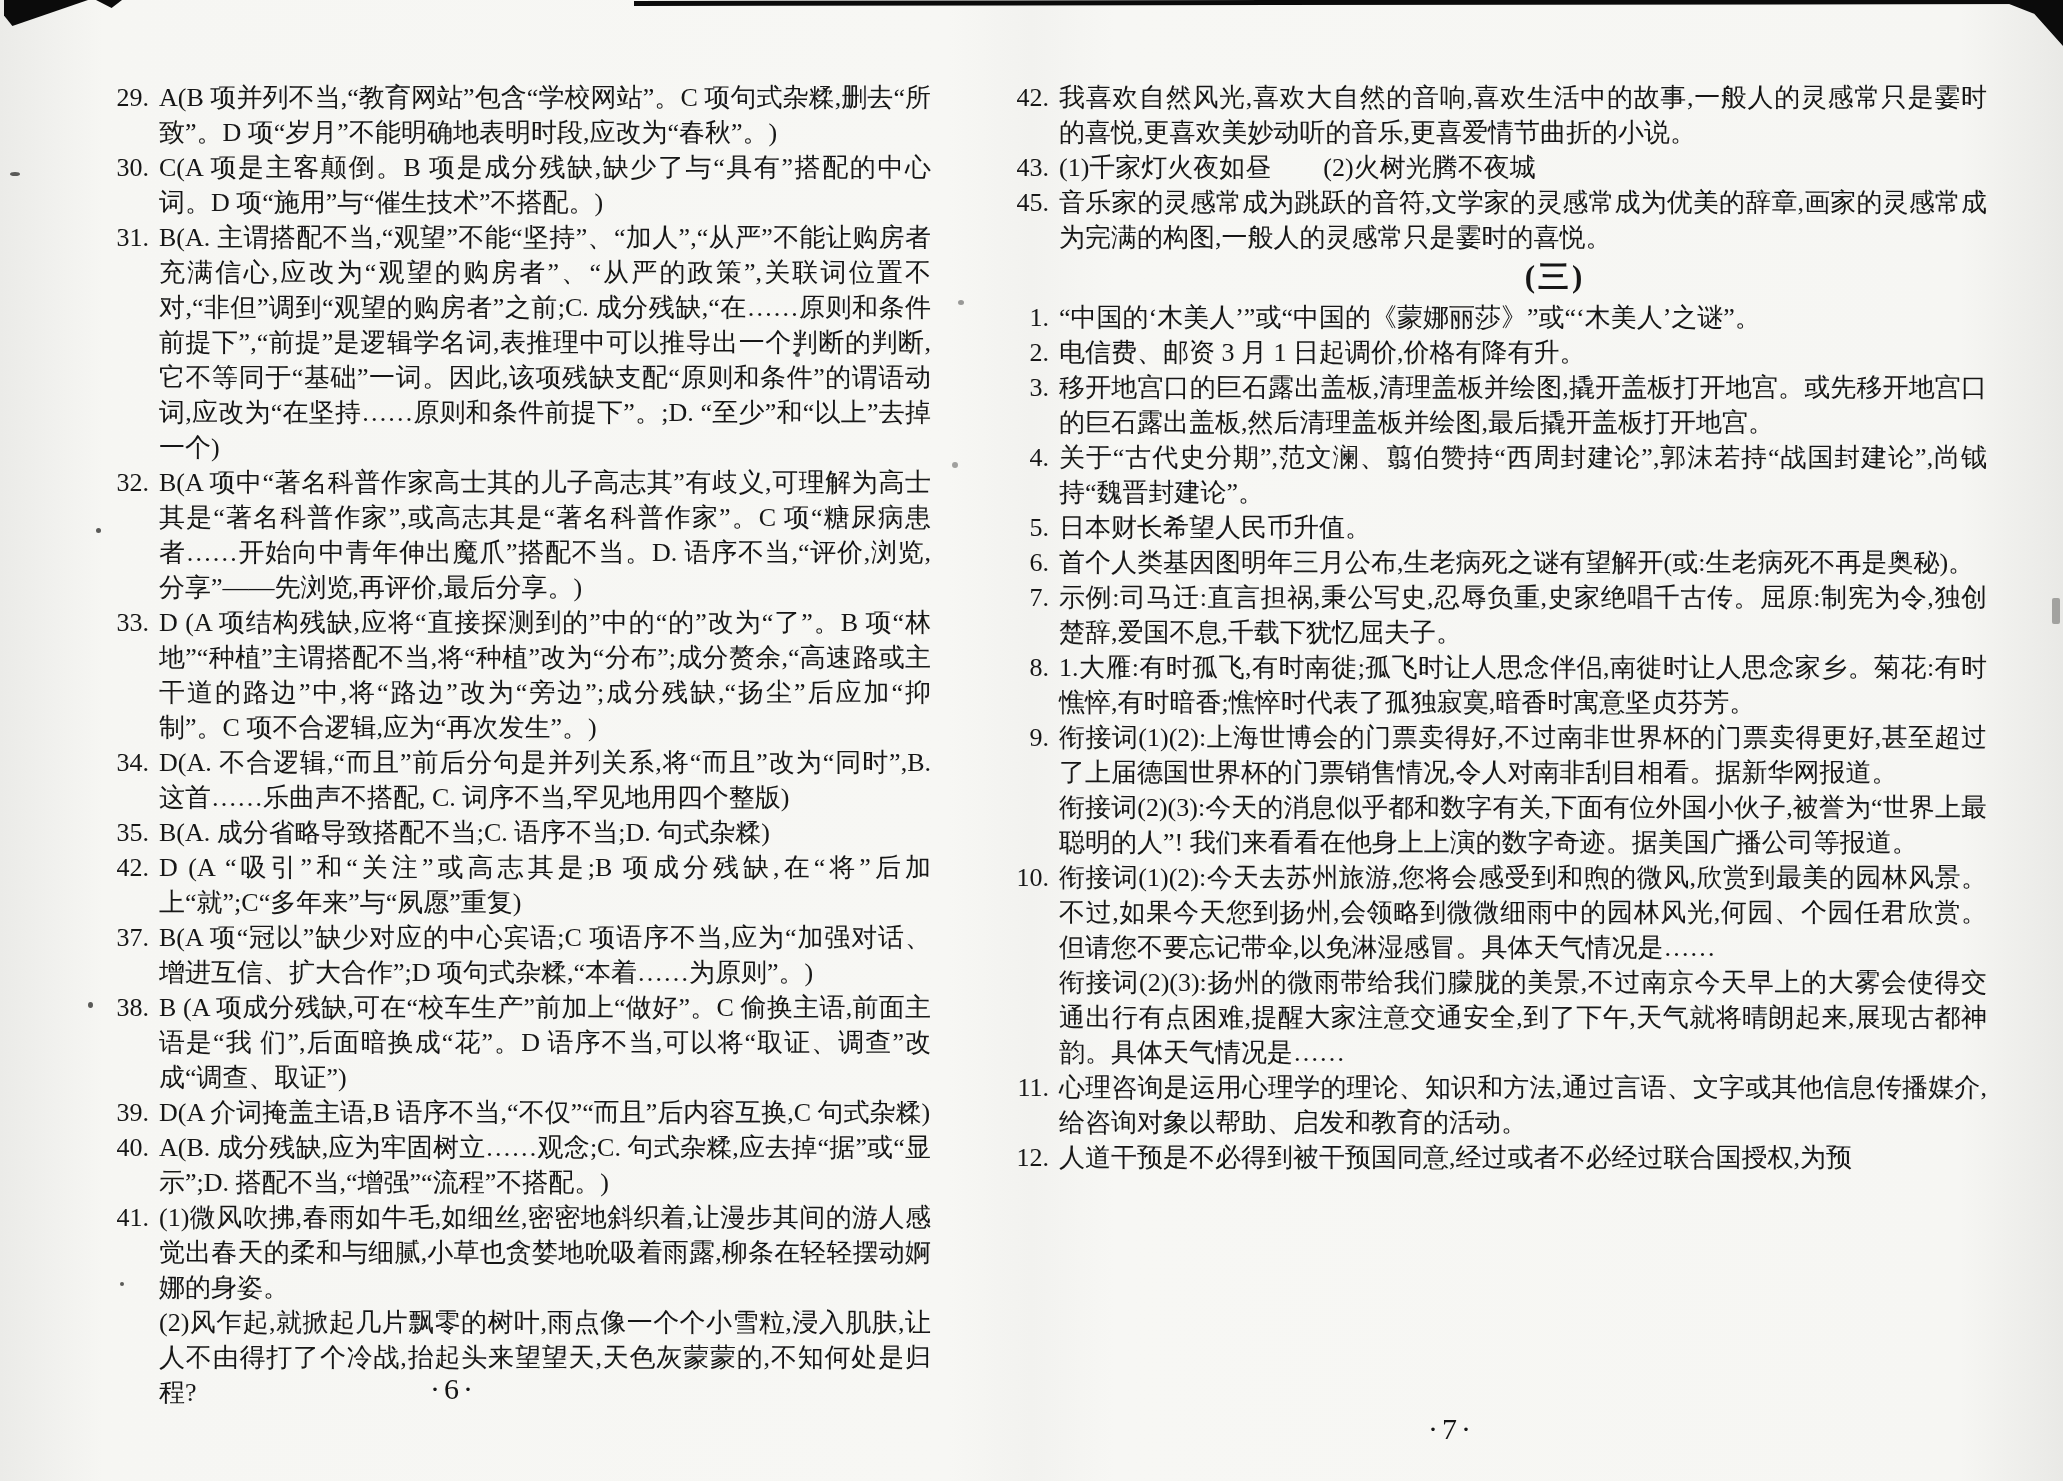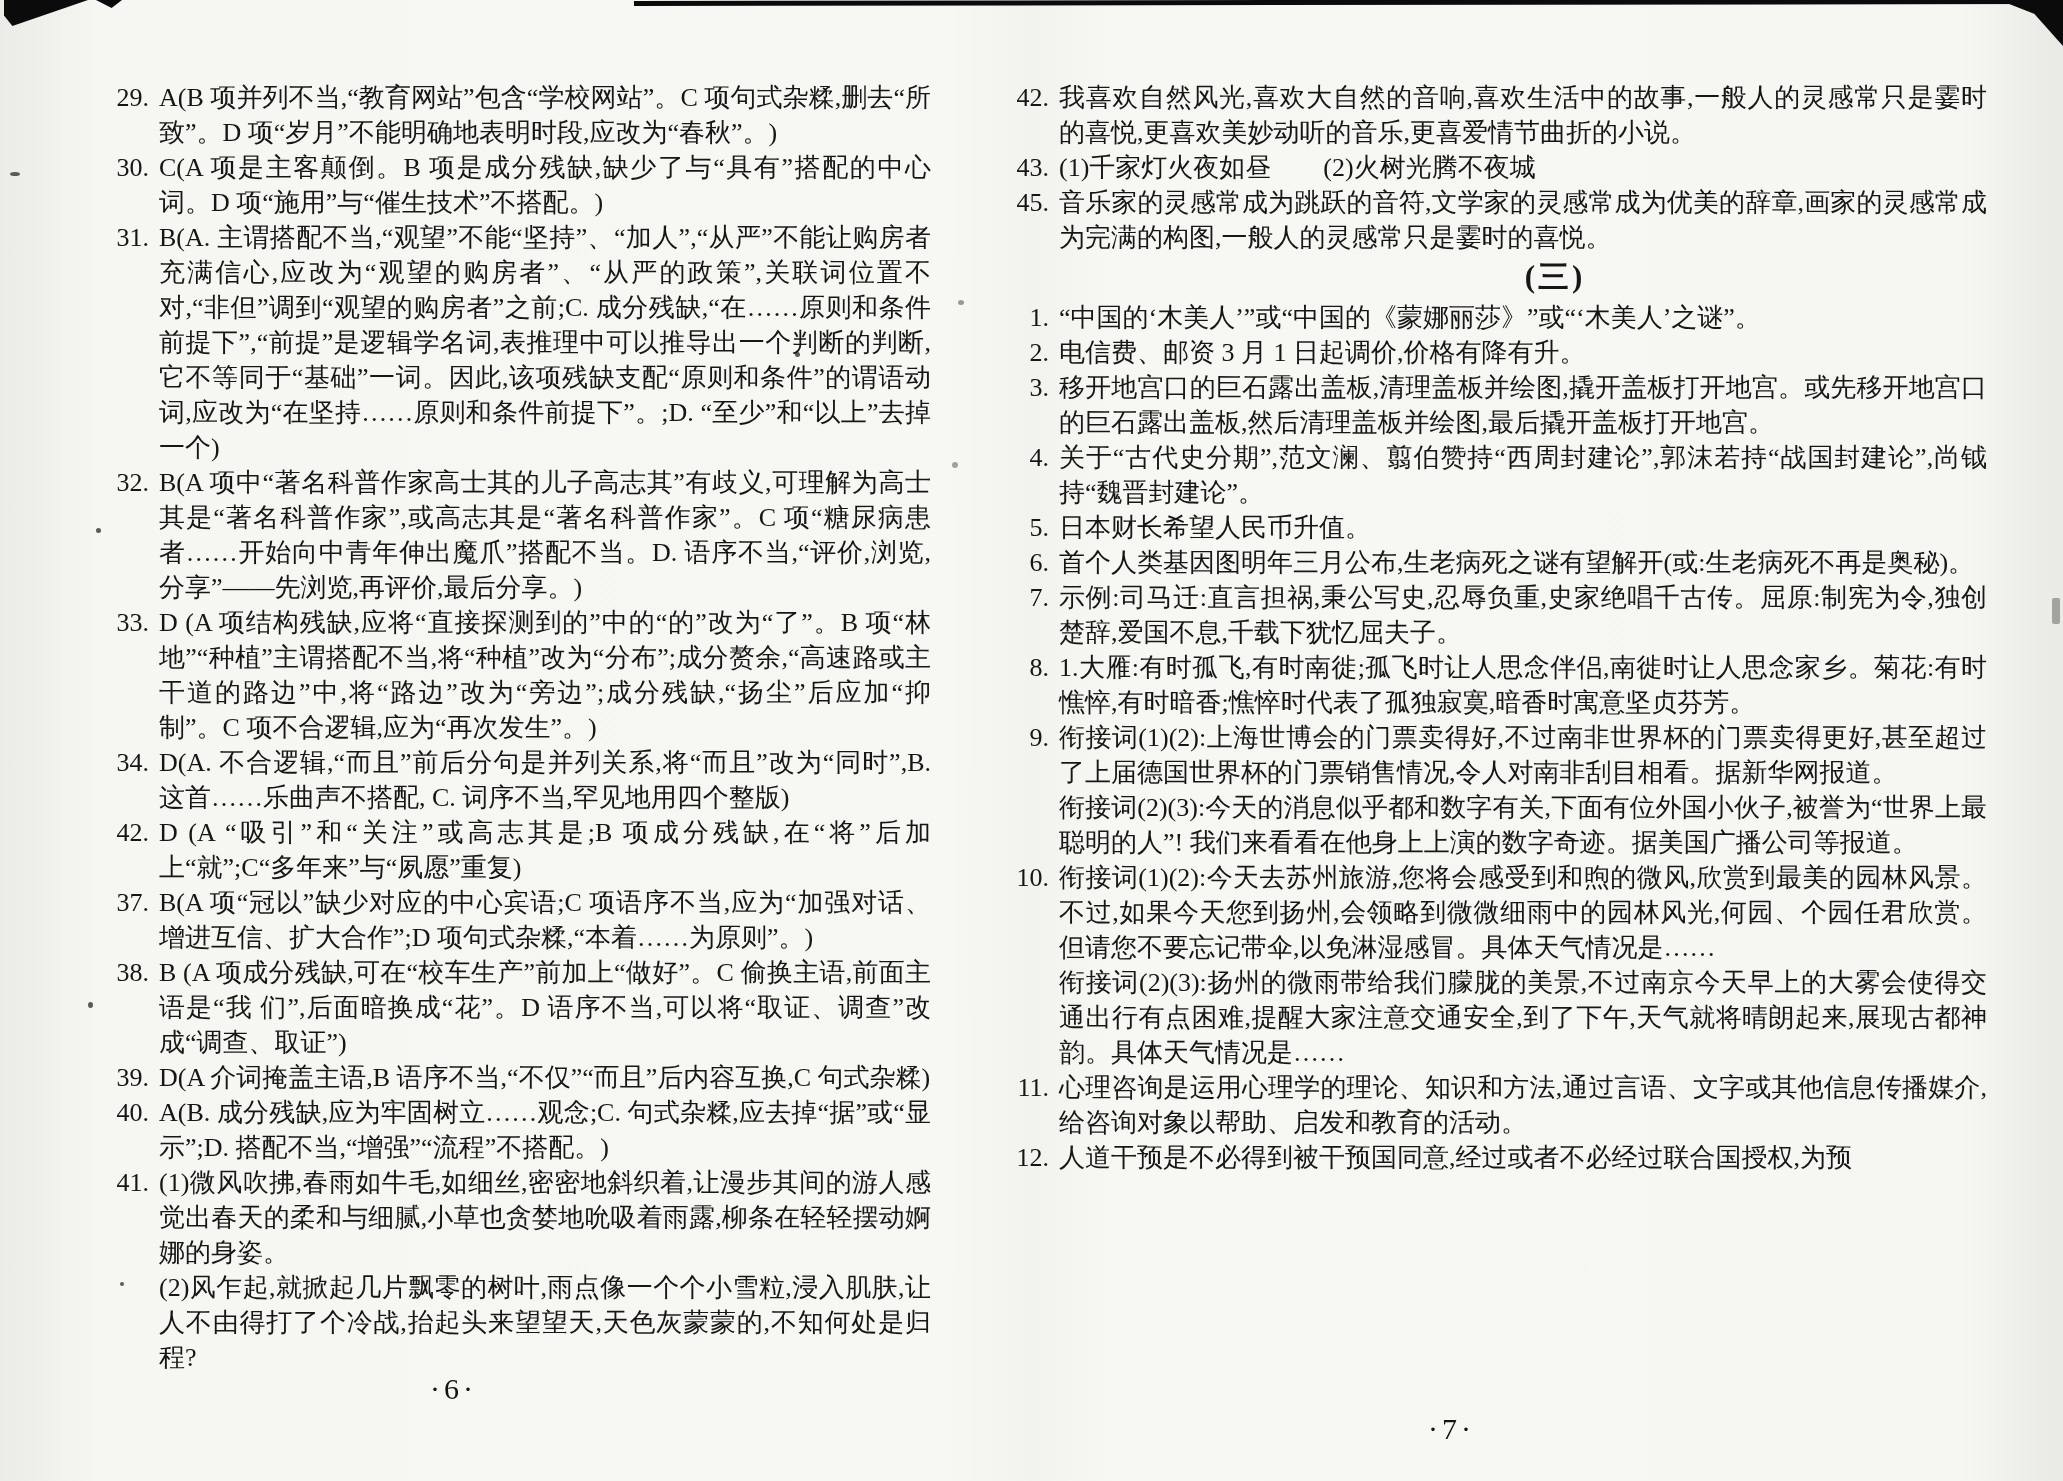--- a/index.html
+++ b/index.html
@@ -104,20 +104,24 @@
     </div>
     <div class="item">
       <span class="num">33.</span>
       <div class="txt">D (A 项结构残缺,应将“直接探测到的”中的“的”改为“了”。B 项“林地”“种植”主谓搭配不当,将“种植”改为“分布”;成分赘余,“高速路或主干道的路边”中,将“路边”改为“旁边”;成分残缺,“扬尘”后应加“抑制”。C 项不合逻辑,应为“再次发生”。)</div>
     </div>
     <div class="item">
       <span class="num">34.</span>
       <div class="txt">D(A. 不合逻辑,“而且”前后分句是并列关系,将“而且”改为“同时”,B. 这首……乐曲声不搭配, C. 词序不当,罕见地用四个整版)</div>
     </div>
     <div class="item">
+      <span class="num">35.</span>
+      <div class="txt">B(A. 成分省略导致搭配不当;C. 语序不当;D. 句式杂糅)</div>
+    </div>
+    <div class="item">
       <span class="num">42.</span>
       <div class="txt">D (A “吸引”和“关注”或高志其是;B 项成分残缺,在“将”后加上“就”;C“多年来”与“夙愿”重复)</div>
     </div>
     <div class="item">
       <span class="num">37.</span>
       <div class="txt">B(A 项“冠以”缺少对应的中心宾语;C 项语序不当,应为“加强对话、增进互信、扩大合作”;D 项句式杂糅,“本着……为原则”。)</div>
     </div>
     <div class="item">
       <span class="num">38.</span>
       <div class="txt">B (A 项成分残缺,可在“校车生产”前加上“做好”。C 偷换主语,前面主语是“我 们”,后面暗换成“花”。D 语序不当,可以将“取证、调查”改成“调查、取证”)</div>

